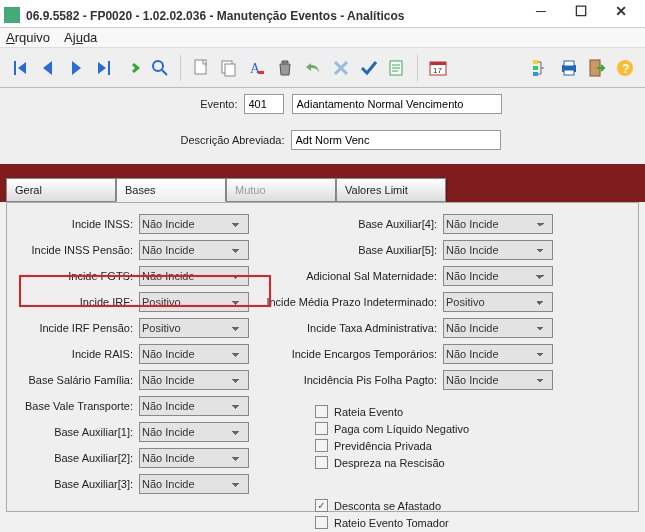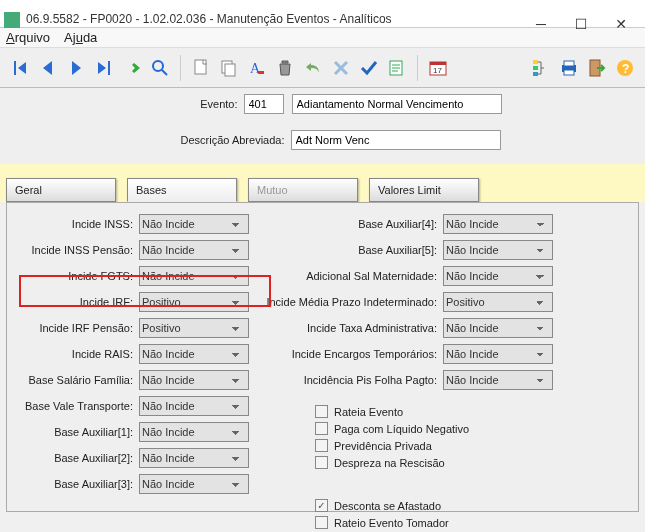--- a/index.html
+++ b/index.html
@@ -1,32 +1,32 @@
 <!DOCTYPE html>
 <html><head>
 <meta charset="utf-8">
 <style>
   * { box-sizing: border-box; margin: 0; padding: 0; }
   body { font-family: "Segoe UI", Tahoma, sans-serif; font-size: 11px; background: #f0f0f0; width: 645px; height: 532px; overflow: hidden; }
-  .titlebar { display: flex; align-items: flex-start; height: 28px; background: #fff; padding: 12px 4px; border-bottom: 1px solid #ccc; }
+  .titlebar { display: flex; align-items: flex-end; height: 28px; background: #fff; padding: 4px 4px; border-bottom: 1px solid #ccc; font-weight: bold; }
   .titlebar .ticon { width: 16px; height: 16px; background: #4a7; margin-right: 6px; }
   .titlebar .title { flex: 1; font-size: 12px; color: #333; }
   .titlebar .winbtn { width: 40px; height: 24px; display: flex; align-items: center; justify-content: center; font-size: 14px; color: #333; }
   .menubar { display: flex; height: 20px; background: #f8f8f8; border-bottom: 1px solid #ddd; padding: 0 6px; gap: 14px; align-items: center; }
   .menubar span { font-size: 13px; color: #222; }
   .menubar span u { text-decoration: underline; }
   .toolbar { display: flex; align-items: center; height: 40px; background: #efefef; border-bottom: 1px solid #bbb; padding: 0 8px; gap: 4px; }
   .tbicon { width: 24px; height: 24px; display: flex; align-items: center; justify-content: center; border: 1px solid transparent; }
   .tbicon svg { width: 20px; height: 20px; }
   .tbdiv { width: 1px; height: 26px; background: #ccc; margin: 0 4px; }
   .tbspacer { flex: 1; }
   .formrow { display: flex; align-items: center; justify-content: center; padding: 6px 0; background: #efefef; }
   .formrow .lbl { text-align: right; padding-right: 6px; color: #222; }
   .formrow input { height: 20px; border: 1px solid #999; background: #fff; padding: 0 4px; font-size: 11px; }
-  .tabs { display: flex; padding: 14px 6px 0 6px; background: #fef9c3; gap: 11px; }
+  .tabs { display: flex; padding: 14px 6px 0 6px; background: #7f1d1d; gap: 0; }
   .tab { width: 110px; height: 24px; border: 1px solid #888; background: linear-gradient(#fff,#ddd); display: flex; align-items: center; padding: 0 8px; font-size: 11px; color: #222; box-shadow: 1px 1px 2px rgba(0,0,0,0.3); }
   .tab.active { background: linear-gradient(#fff,#eee); border-bottom: 1px solid #efefef; font-weight: 400; }
   .tab.disabled { color: #999; }
   .panel { border: 1px solid #aaa; margin: 0 6px 6px 6px; background: #efefef; padding: 10px 8px 12px 8px; height: 310px; position: relative; }
   .cols { display: flex; gap: 8px; }
   .col { display: flex; flex-direction: column; gap: 4px; }
   .fld { display: flex; align-items: center; height: 22px; }
   .fld .flbl { width: 124px; text-align: right; padding-right: 6px; color: #222; font-size: 11px; }
   .col2 .fld .flbl { width: 186px; }
   .fld select { width: 110px; height: 20px; border: 1px solid #888; background: #e3e3e3; font-size: 11px; color: #333; padding: 0 2px; appearance: none; -webkit-appearance: none; background-image: linear-gradient(45deg, transparent 50%, #666 50%), linear-gradient(135deg, #666 50%, transparent 50%); background-position: calc(100% - 12px) 8px, calc(100% - 8px) 8px; background-size: 4px 4px, 4px 4px; background-repeat: no-repeat; }

